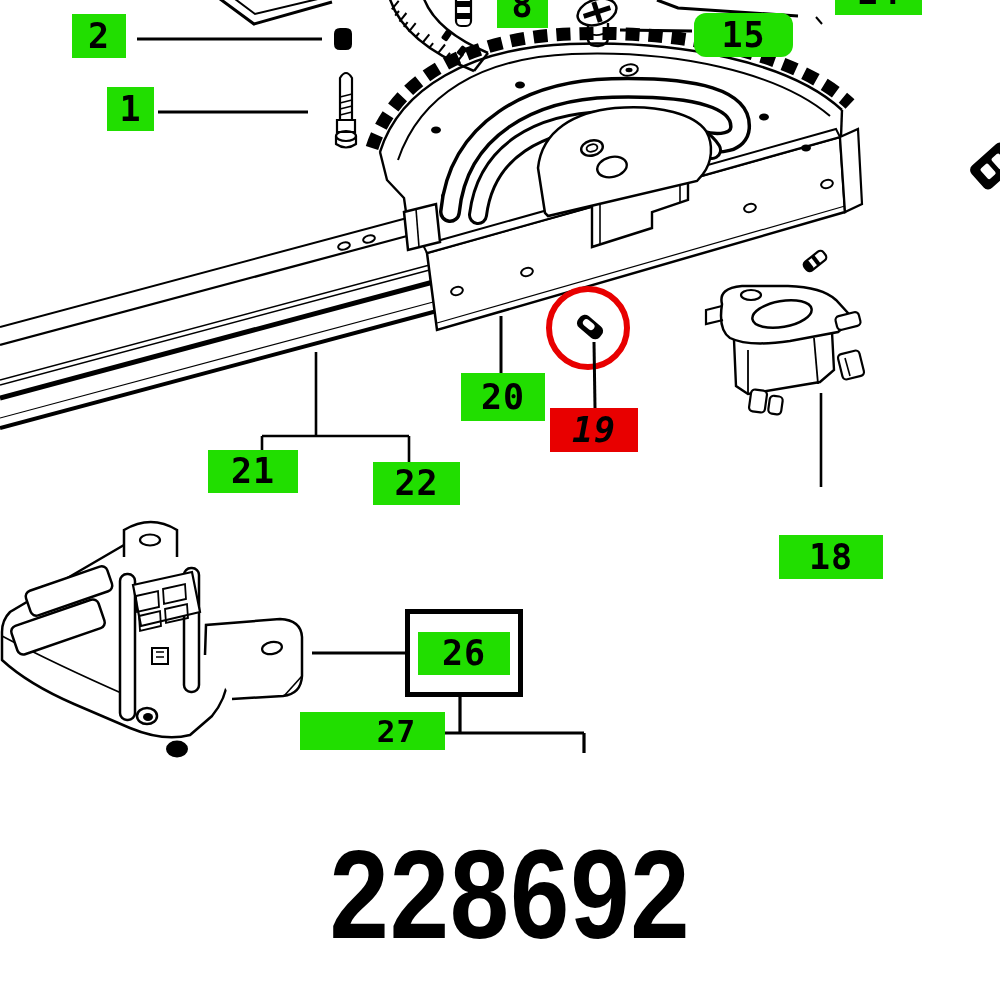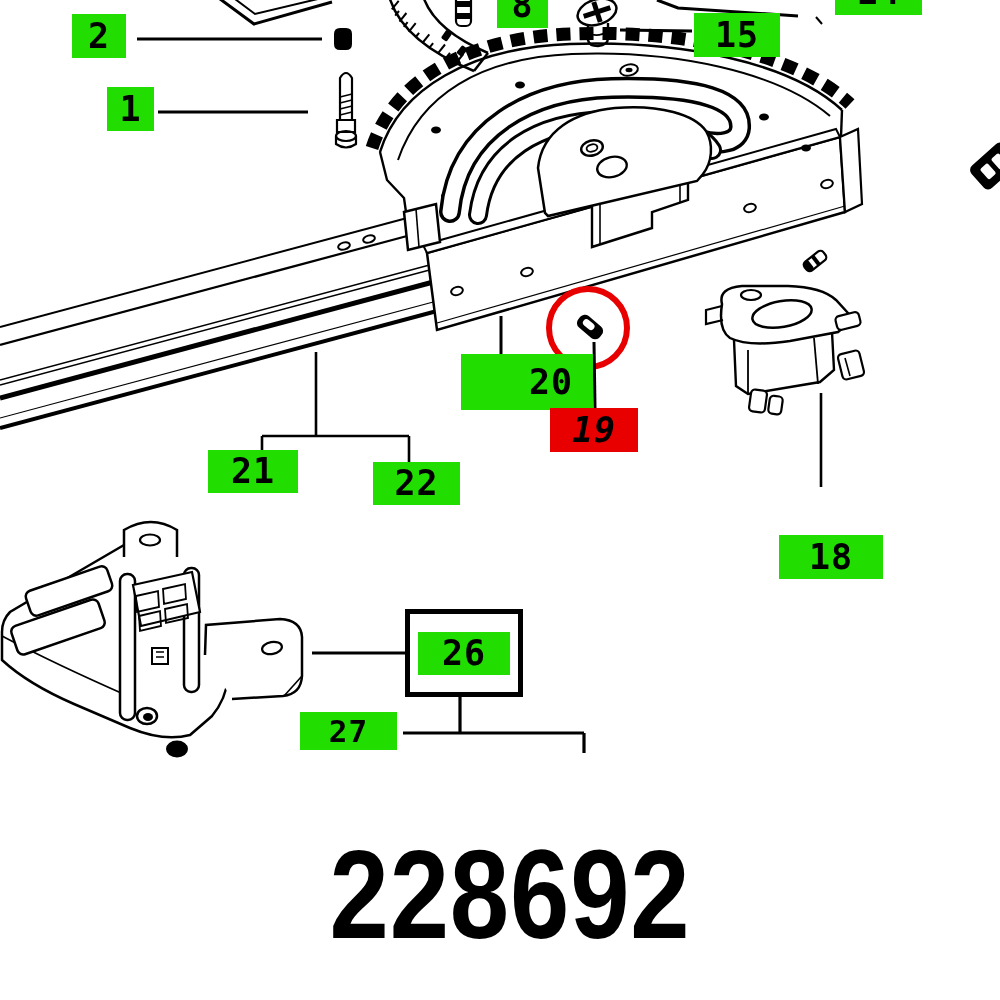--- a/index.html
+++ b/index.html
@@ -237,26 +237,26 @@
         <rect x="-9" y="-4.5" width="13" height="7" rx="3.5" fill="#fff" stroke="none"></rect>
       </g>
     </g>
   </g>
 </svg>
 
 <div class="plabel" style="left:72px;top:14px;width:54px;height:44px;">2</div>
 <div class="plabel" style="left:107px;top:87px;width:47px;height:44px;">1</div>
 <div class="plabel" style="left:497px;top:-18px;width:51px;height:46px;">8</div>
 <div class="plabel" style="left:835px;top:-30px;width:87px;height:45px;">14</div>
-<div class="plabel" style="left:694px;top:13px;width:86px;height:44px;">15</div>
-<div class="plabel" style="left:461px;top:354px;width:84px;height:56px;padding-left:48px;">20</div>
+<div class="plabel" style="left:694px;top:13px;width:99px;height:44px;border-radius:12px;">15</div>
+<div class="plabel" style="left:461px;top:373px;width:84px;height:48px;">20</div>
 <div class="plabel red" style="left:550px;top:408px;width:88px;height:44px;font-style:italic;">19</div>
 <div class="plabel" style="left:208px;top:450px;width:90px;height:43px;">21</div>
 <div class="plabel" style="left:356px;top:462px;width:87px;height:43px;margin-left:17px;">22</div>
 <div class="plabel" style="left:779px;top:487px;width:104px;height:44px;margin-top:48px;">18</div>
 <div class="box26">
   <div class="plabel">26</div>
 </div>
-<div class="plabel" style="left:300px;top:712px;width:97px;height:38px;font-size:31px;">27</div>
+<div class="plabel" style="left:300px;top:712px;width:97px;height:38px;font-size:31px;padding-left:48px;">27</div>
 
 <div class="drawing-number">228692</div>
 
 </div>
 
 </body></html>

